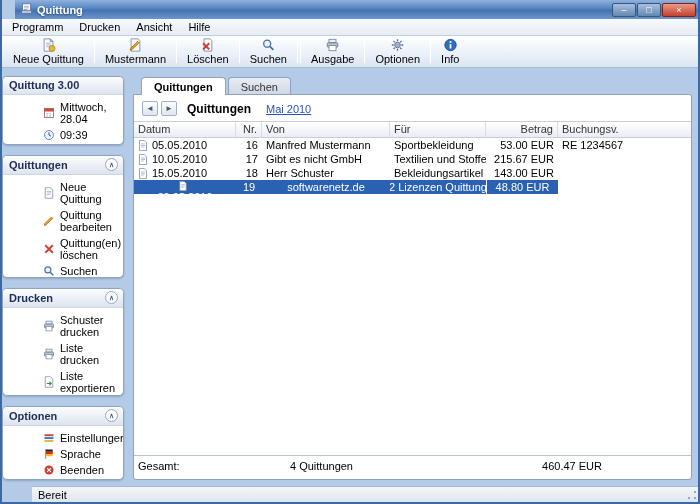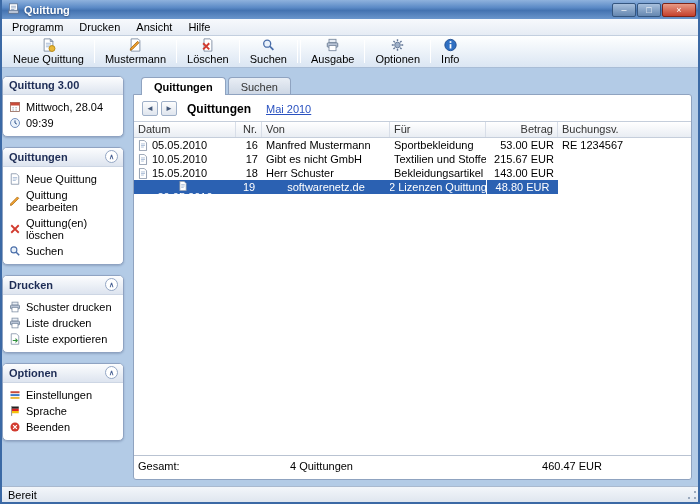--- a/index.html
+++ b/index.html
@@ -9,20 +9,21 @@
     display:flex; flex-direction:column;
     font-family:"Liberation Sans",sans-serif; font-size:11px; color:#000;
     border:2px solid #3b69a5; border-top:none;
     background:#b3cbe6;
   }
   
   .titlebar {
     height:19px; flex:0 0 19px; display:flex; align-items:center;
     background:linear-gradient(#8fb2dd 0%,#5b8ac6 40%,#4473b1 55%,#6b96cc 100%);
     padding:0 2px 0 5px;
+    margin-left:13px;
   }
   .titlebar .app-icon { width:13px; height:13px; margin-right:4px; }
   .titlebar .title { color:#fff; font-weight:bold; text-shadow:0 1px 2px #2a4c7c; flex:1; }
   .winbtn {
     width:24px; height:14px; margin-left:1px; border-radius:2px;
     display:flex; align-items:center; justify-content:center;
     font-size:9px; color:#fff; border:1px solid #35567f;
     background:linear-gradient(#a8c0dd,#6587b0);
   }
   .winbtn.close { background:linear-gradient(#e89a86,#c5402c); border-color:#7e2417; width:34px; }
@@ -53,21 +54,21 @@
   }
   .panel-header {
     background:linear-gradient(#fcfdfe,#dde4ef); border-bottom:1px solid #cdd6e4;
     padding:2px 5px 3px 6px; font-weight:bold; color:#1d2c55;
     display:flex; align-items:center; justify-content:space-between;
   }
   .collapse-btn {
     width:13px; height:13px; border-radius:50%; border:1px solid #93a6c4; background:#fff;
     display:flex; align-items:center; justify-content:center; font-size:7px; color:#4a6294;
   }
-  .panel-body { padding:4px 2px 5px 6px; }
+  .panel-body { padding:4px 2px 5px 6px;margin-left:34px; }
   .panel-row { display:flex; align-items:center; gap:5px; padding:2px 0; }
   .panel-row svg { width:12px; height:12px; flex:0 0 12px; }
   
   .main { flex:1; display:flex; flex-direction:column; min-width:0; }
   .tabs { display:flex; gap:2px; margin-left:8px; }
   .tab {
     padding:3px 12px 2px 12px; border:1px solid #8fa3c0; border-bottom:none;
     border-radius:4px 4px 0 0; background:linear-gradient(#e9eef5,#ccd6e4); color:#333;
     position:relative; top:1px;
   }
@@ -98,21 +99,21 @@
   .doc-ico { width:10px; height:11px; margin-right:4px; flex:0 0 10px; }
   .trow.selected .cell { background:#2b61b2; color:#fff;flex-direction:column; }
   .trow.selected .col-buchung { background:#fff; color:#000; }
   .trow.selected .col-betrag { border-left:1px solid #fff; }
   .tspacer { flex:1; }
   .tfoot { border-top:1px solid #b9c3d2; padding:3px 0 6px 0;gap:12px; }
   .tfoot .cell { padding:1px 4px; }
   
   .statusbar {
     height:16px; flex:0 0 16px; background:linear-gradient(#f3f6fa,#dfe6ef);
-    border-top:1px solid #a9b9cf; display:flex; align-items:center; padding-left:6px;
+    border-top:1px solid #a9b9cf; display:flex; align-items:center; padding-left:6px;margin-left:30px;
   }
   .grip { margin-left:auto; width:12px; height:12px;
     background:
       radial-gradient(circle at 9px 3px,#9aa9bd 1px,transparent 1.5px),
       radial-gradient(circle at 9px 9px,#9aa9bd 1px,transparent 1.5px),
       radial-gradient(circle at 3px 9px,#9aa9bd 1px,transparent 1.5px);
   }
 </style>
 </head>
 <body>

